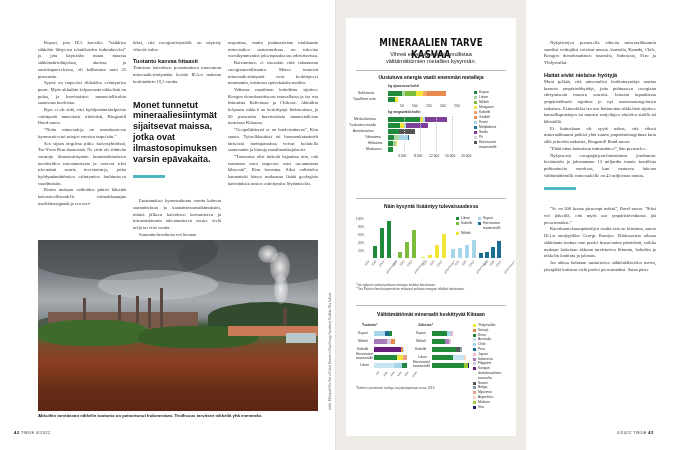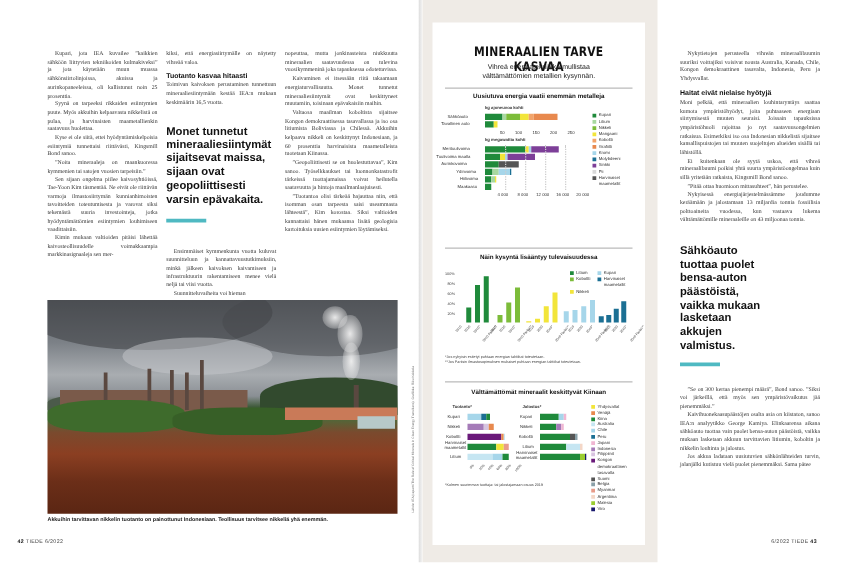--- a/index.html
+++ b/index.html
@@ -64,21 +64,21 @@
     <p>Kyse ei ole siitä, ettei hyödyntämiskelpoisia esiintymiä tunnettaisi riittävästi, Kingsmill Bond sanoo.</p>
     <p>”Noita mineraaleja on maankuoressa kymmenien tai satojen vuosien tarpeisiin.”</p>
     <p>Sen sijaan ongelma piilee kaivosyhtiöissä, Tae-Yoon Kim täsmentää. Ne eivät ole riittävän varmoja ilmastosiirtymän kunnianhimoisten tavoitteiden toteutumisesta ja varovat siksi tekemästä suuria investointeja, jotka hyödyntämättömien esiintymien louhimiseen vaadittaisiin.</p>
     <p>Kimin mukaan valtioiden pitäisi lähettää kaivosteollisuudelle voimakkaampia markkinasignaaleja sen mer-</p>
   </div>
 
   <div class="col" style="left:133px; top:40px; width:88px;">
     <p class="noindent">kiksi, että energiasiirtymälle on näytetty vihreää valoa.</p>
     <div class="subhead">Tuotanto kasvaa hitaasti</div>
     <p class="noindent">Toimivan kaivoksen perustaminen tunnettuun mineraaliesiintymään kestää IEA:n mukaan keskimäärin 16,5 vuotta.</p>
-    <div class="pull" style="margin-top:14px;">Monet tunnetut mineraaliesiintymät sijaitsevat maissa, sijaan ovat geopoliittisesti varsin epävakaita.</div>
+    <div class="pull" style="margin-top:14px;">Monet tunnetut mineraaliesiintymät sijaitsevat maissa, jotka ovat ilmastosopimuksen varsin epävakaita.</div>
     <div class="teal-bar" style="margin-top:11px;"></div>
     <div style="height:20px;"></div>
     <p>Ensimmäiset kymmenkunta vuotta kuluvat suunnitteluun ja kannattavuustutkimuksiin, minkä jälkeen kaivoksen kaivamiseen ja infrastruktuurin rakentamiseen menee vielä neljä tai viisi vuotta.</p>
     <p>Suunnitteluvaiheita voi hieman</p>
   </div>
 
   <div class="col" style="left:228px; top:40px; width:90px;">
     <p class="noindent">nopeuttaa, mutta jonkinasteista niukkuutta mineraalien saatavuudessa on tulevina vuosikymmeninä joka tapauksessa odotettavissa.</p>
     <p>Kaivaminen ei itsessään riitä takaamaan energiaturvallisuutta. Monet tunnetut mineraaliesiintymät ovat keskittyneet muutamiin, toisinaan epävakaisiin maihin.</p>
     <p>Valtaosa maailman koboltista sijaitsee Kongon demokraattisessa tasavallassa ja iso osa litiumista Boliviassa ja Chilessä. Akkuihin kelpaava nikkeli on keskittynyt Indonesiaan, ja 60 prosenttia harvinaisista maametalleista tuotetaan Kiinassa.</p>
@@ -476,21 +476,20 @@
   <div class="footnote" style="top:368px;">*Kolmen suurimman tuottaja- tai jalostajamaan osuus 2019</div>
 </div>
 
 <div class="col rcol" style="top:40px;">
   <p>Nykytietojen perusteella vihreän mineraalibuumin suuriksi voittajiksi voisivat nousta Australia, Kanada, Chile, Kongon demokraattinen tasavalta, Indonesia, Peru ja Yhdysvallat.</p>
   <div class="subhead">Haitat eivät nielaise hyötyjä</div>
   <p class="noindent">Moni pelkää, että mineraalien louhintaryntäys saattaa kumota ympäristöhyödyt, joita puhtaaseen energiaan siirtymisestä muuten seuraisi. Joissain tapauksissa ympäristöhuoli rajoittaa jo nyt saatavuusongelmien ratkaisua. Esimerkiksi iso osa Indonesian nikkelistä sijaitsee kansallispuistojen tai muuten suojeltujen alueiden sisällä tai lähistöllä.</p>
   <p>Ei kuitenkaan ole syytä uskoa, että vihreä mineraalibuumi poikisi yhtä suurta ympäristöongelmaa kuin sillä yritetään ratkaista, Kingsmill Bond sanoo.</p>
   <p>”Pitää ottaa huomioon mittasuhteet”, hän perustelee.</p>
   <p>Nykyisessä energiajärjestelmässämme joudumme keräämään ja jalostamaan 13 miljardia tonnia fossiilisia polttoaineita vuodessa, kun vastaava lukema välttämättömille mineraaleille on 43 miljoonaa tonnia.</p>
-  <div class="pull" style="margin-top:16px; width:70px;">Sähköauto tuottaa puolet bensa-auton päästöistä, vaikka mukaan lasketaan akkujen valmistus.</div>
   <div class="teal-bar" style="margin-top:8px;"></div>
   <div style="height:16px;"></div>
   <p>”Se on 300 kertaa pienempi määrä”, Bond sanoo. ”Siksi voi järkeillä, että myös sen ympäristövaikutus jää pienemmäksi.”</p>
   <p>Kaivihuonekaasupäästöjen osalta asia on kiistaton, sanoo IEA:n analyytikko George Kamiya. Elinkaarensa aikana sähköauto tuottaa vain puolet bensa-auton päästöistä, vaikka mukaan lasketaan akkuun tarvittavien litiumin, koboltin ja nikkelin louhinta ja jalostus.</p>
   <p>Jos akkua ladataan uusiutuvien sähkönlähteiden turvin, jalanjälki kutistuu vielä puolet pienemmäksi. Sama pätee</p>
 </div>
 
 <div class="folio" style="left:617px; top:430px;">
   <span>6/2022 TIEDE</span>
   <b>43</b>

